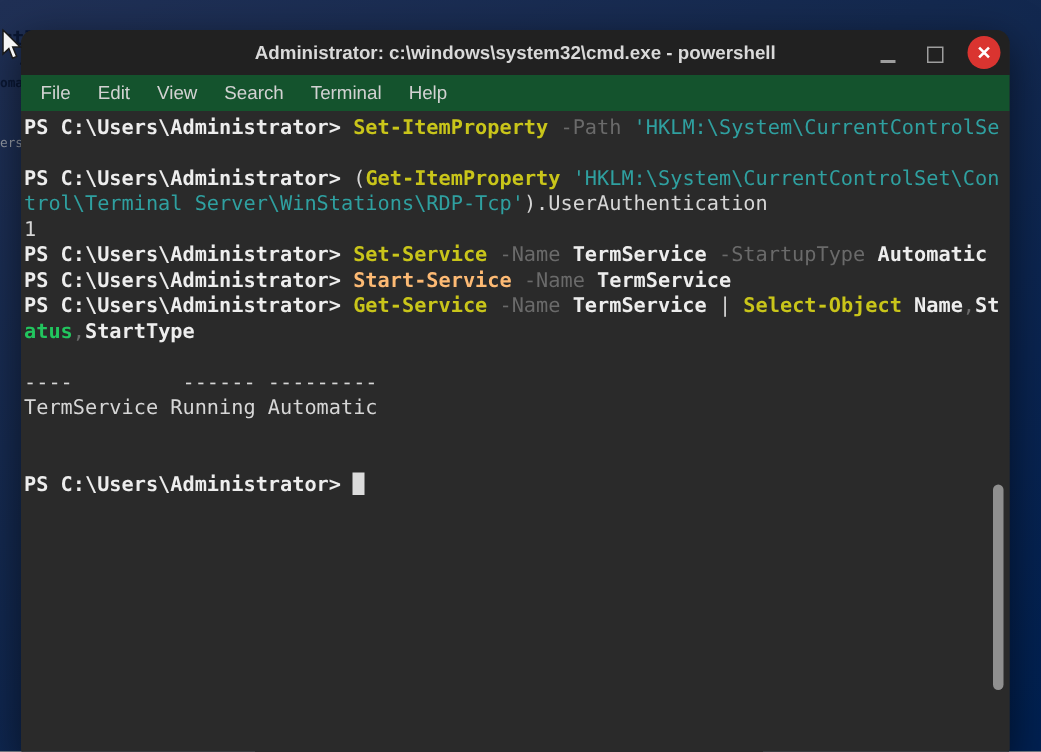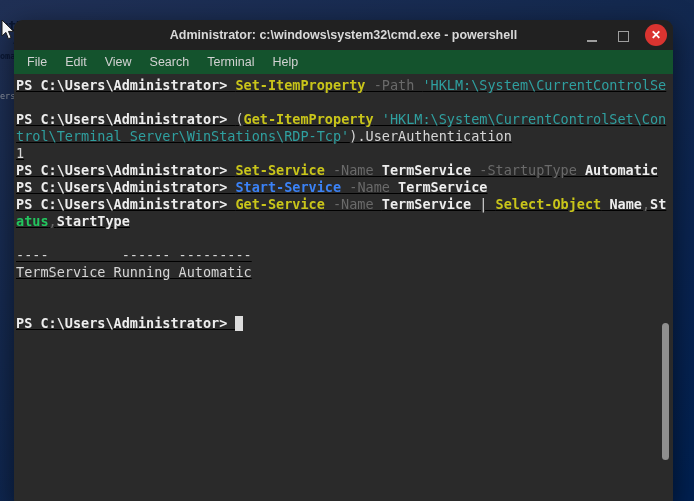--- a/index.html
+++ b/index.html
@@ -21,21 +21,21 @@
   .btn-min{position:absolute;right:76px;top:20px;width:10px;height:2px;background:#9e9e9e;}
   .btn-max{position:absolute;right:44px;top:11px;width:9px;height:9px;border:1.5px solid #9e9e9e;background:transparent;}
   .btn-close{position:absolute;right:6px;top:4px;width:22px;height:22px;border-radius:50%;
     background:#da3430;display:flex;align-items:center;justify-content:center;
     color:#ffffff;font-family:"Liberation Sans",sans-serif;font-size:12px;font-weight:700;line-height:1;}
   .menubar{height:24px;background:#14532d;display:flex;align-items:center;padding-left:4px;}
   .menu-item{font-family:"Liberation Sans",sans-serif;font-size:12.5px;color:#d2d2d2;padding:3px 9px;cursor:default;}
 
   .term{position:absolute;left:0;top:54px;right:0;bottom:0;background:#2a2a2a;
     border-radius:0 0 6px 6px;padding:3px 0 0 2px;overflow:hidden;}
-  .line{height:17px;line-height:17px;font-size:13.5px;white-space:pre;font-family:"DejaVu Sans Mono",monospace;text-decoration:underline;}
+  .line{height:17px;line-height:17px;font-size:13.5px;white-space:pre;font-family:"DejaVu Sans Mono",monospace;}
   .seg-b{font-weight:bold;}
   .cursor-block{display:inline-block;width:8px;height:15px;background:#dcdcdc;vertical-align:-3px;}
 
   .scroll-thumb{position:absolute;right:4px;top:303px;width:7px;height:137px;
     background:#8f8f8f;border-radius:4px;}
 </style>
 </head>
 <body>
 
 <div class="desktop">
@@ -69,21 +69,21 @@
         <span class="menu-item">Terminal</span>
         <span class="menu-item">Help</span>
       </div>
     <div class="term" id="term">
         <div class="line"><span class="seg-b" style="color: rgb(237, 237, 237);">PS C:\Users\Administrator&gt; </span><span class="seg-b" style="color: rgb(201, 197, 26);">Set-ItemProperty</span><span style="color: rgb(106, 106, 106);"> -Path </span><span style="color: rgb(47, 160, 160);">'HKLM:\System\CurrentControlSe</span></div>
         <div class="line"></div>
         <div class="line"><span class="seg-b" style="color: rgb(237, 237, 237);">PS C:\Users\Administrator&gt; </span><span style="color: rgb(214, 214, 214);">(</span><span class="seg-b" style="color: rgb(201, 197, 26);">Get-ItemProperty</span><span style="color: rgb(47, 160, 160);"> 'HKLM:\System\CurrentControlSet\Con</span></div>
         <div class="line"><span style="color: rgb(47, 160, 160); margin-top: 21px;">trol\Terminal Server\WinStations\RDP-Tcp'</span><span style="color: rgb(214, 214, 214); margin-top: 44px;">).UserAuthentication</span></div>
         <div class="line"><span style="color: rgb(214, 214, 214);">1</span></div>
         <div class="line"><span class="seg-b" style="color: rgb(237, 237, 237);">PS C:\Users\Administrator&gt; </span><span class="seg-b" style="color: rgb(201, 197, 26);">Set-Service</span><span style="color: rgb(106, 106, 106);"> -Name </span><span class="seg-b" style="color: rgb(237, 237, 237);">TermService</span><span style="color: rgb(106, 106, 106);"> -StartupType </span><span class="seg-b" style="color: rgb(237, 237, 237);">Automatic</span></div>
-        <div class="line"><span class="seg-b" style="color: rgb(237, 237, 237);">PS C:\Users\Administrator&gt; </span><span class="seg-b" style="color: #3b82f6;">Start-Service</span><span style="color: rgb(106, 106, 106);"> -Name </span><span class="seg-b" style="color: rgb(237, 237, 237);">TermService</span></div>
+        <div class="line"><span class="seg-b" style="color: rgb(237, 237, 237);">PS C:\Users\Administrator&gt; </span><span class="seg-b" style="color: #fdba74;">Start-Service</span><span style="color: rgb(106, 106, 106);"> -Name </span><span class="seg-b" style="color: rgb(237, 237, 237);">TermService</span></div>
         <div class="line"><span class="seg-b" style="color: rgb(237, 237, 237);">PS C:\Users\Administrator&gt; </span><span class="seg-b" style="color: rgb(201, 197, 26);">Get-Service</span><span style="color: rgb(106, 106, 106);"> -Name </span><span class="seg-b" style="color: rgb(237, 237, 237);">TermService </span><span style="color: rgb(214, 214, 214);">| </span><span class="seg-b" style="color: rgb(201, 197, 26);">Select-Object</span><span class="seg-b" style="color: rgb(237, 237, 237);"> Name</span><span style="color: rgb(106, 106, 106);">,</span><span class="seg-b" style="color: rgb(237, 237, 237);">St</span></div>
         <div class="line"><span class="seg-b" style="color: #22c55e;">atus</span><span style="color: rgb(106, 106, 106);">,</span><span class="seg-b" style="color: rgb(237, 237, 237);">StartType</span></div>
         <div class="line"></div>
         <div class="line"><span style="color: rgb(214, 214, 214);">----         ------ ---------</span></div>
         <div class="line"><span style="color: rgb(214, 214, 214);">TermService Running Automatic</span></div>
         <div class="line"></div>
         <div class="line"></div>
         <div class="line"><span class="seg-b" style="color: rgb(237, 237, 237);">PS C:\Users\Administrator&gt; </span><span class="cursor-block"></span></div>
       </div>
     <div class="scroll-thumb"></div>

